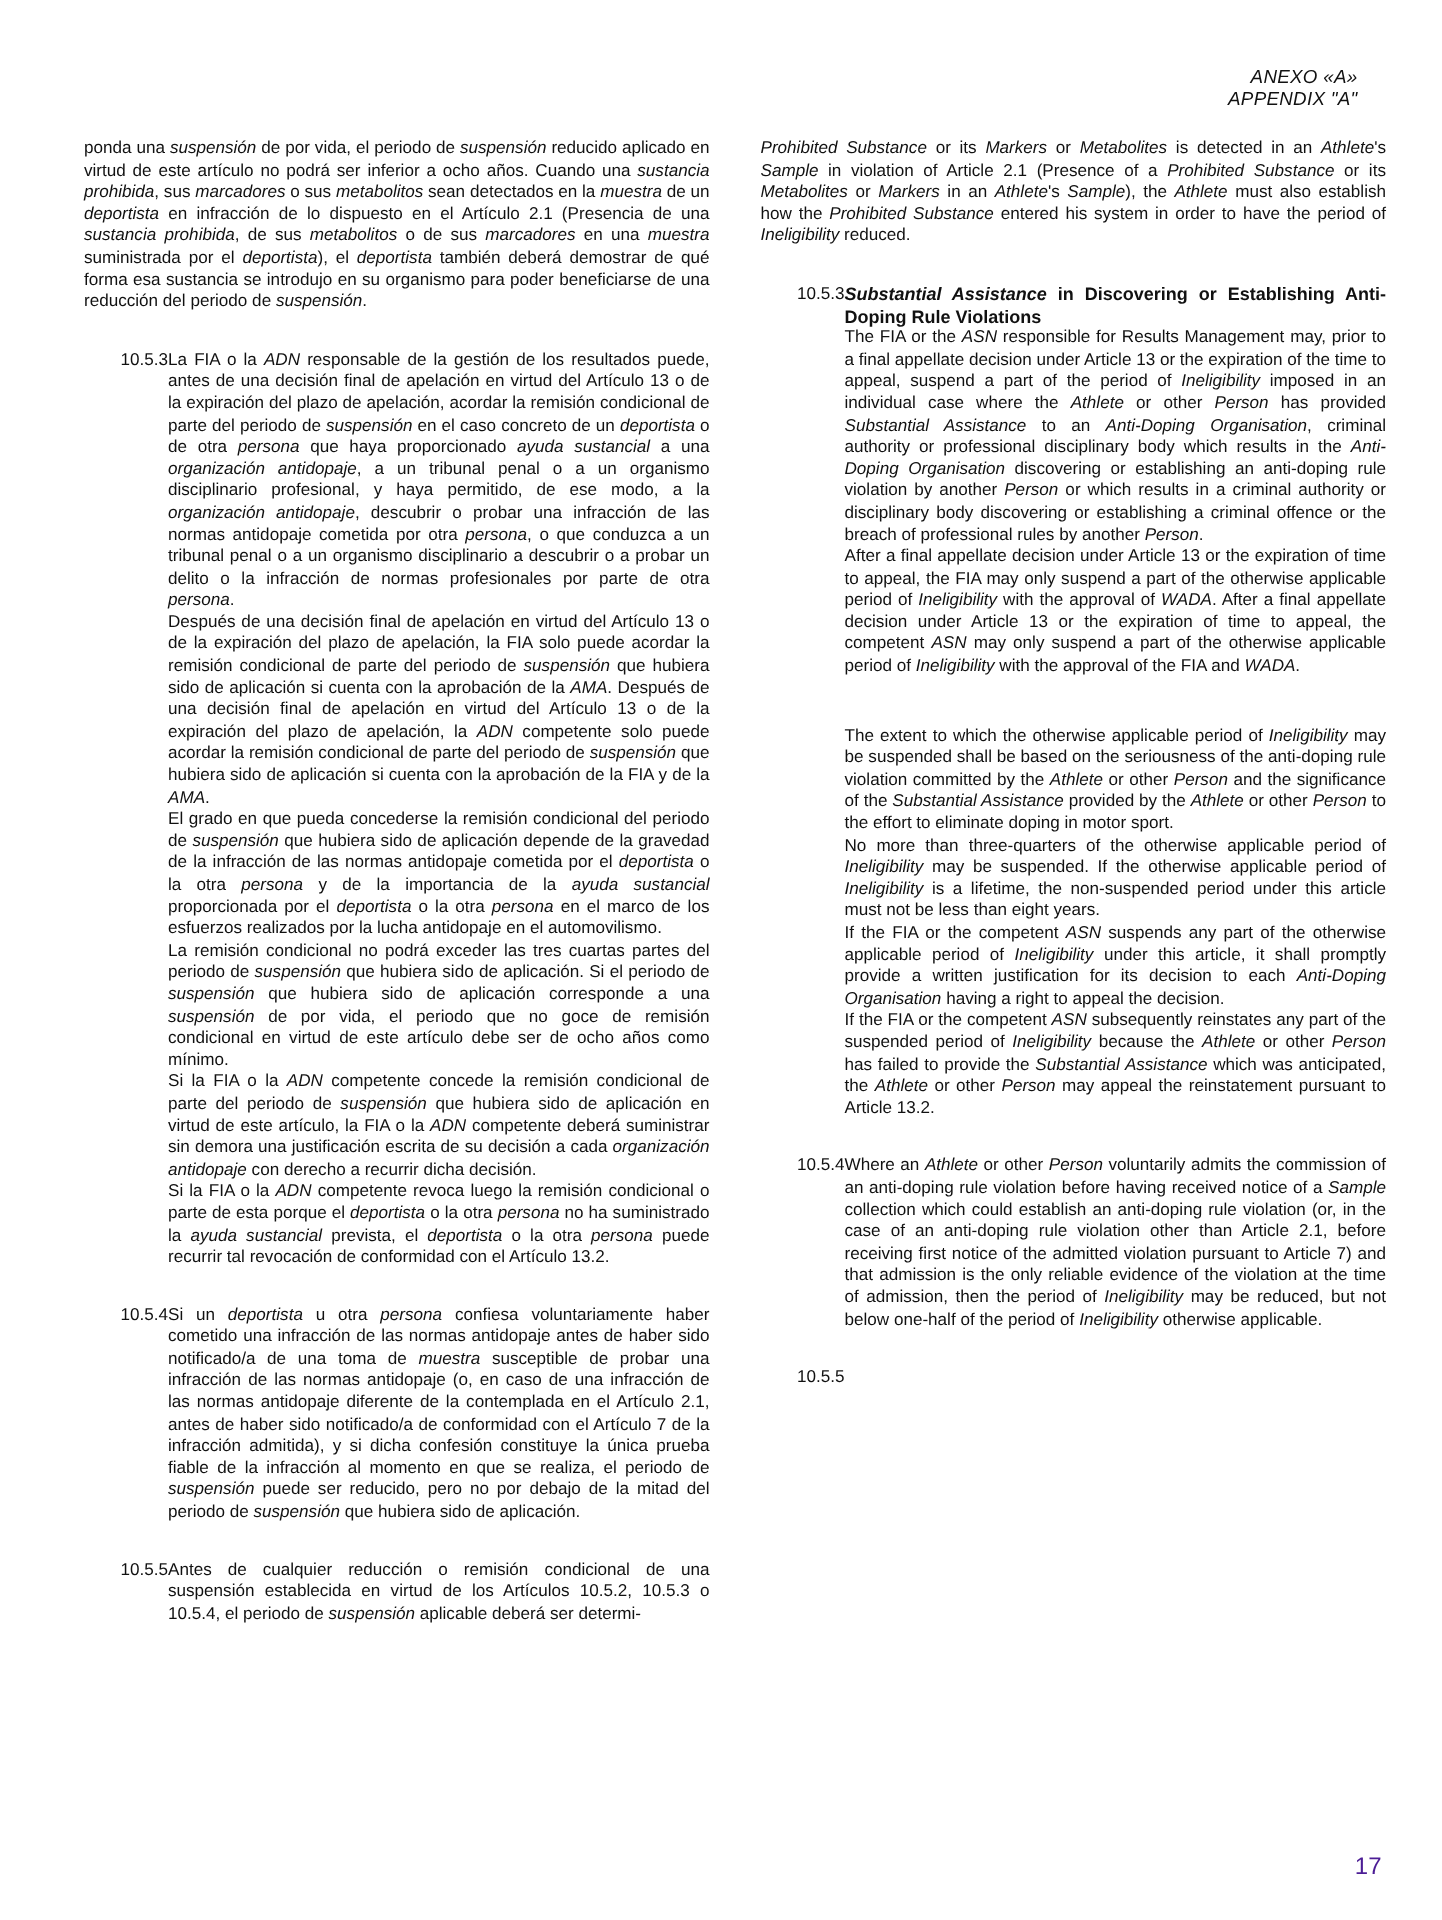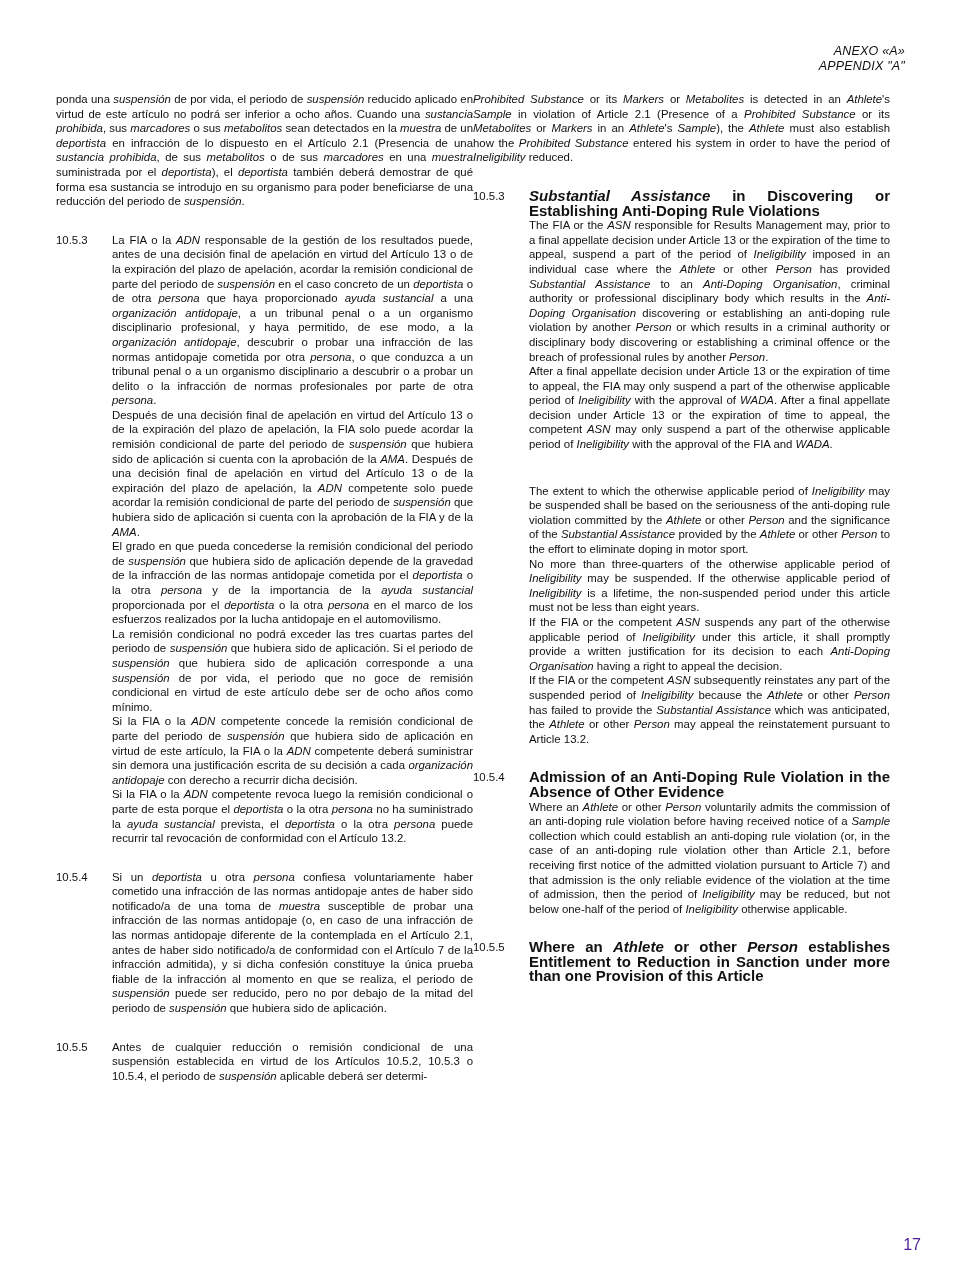--- a/index.html
+++ b/index.html
@@ -35,20 +35,21 @@
   }
   .doc-header div { white-space: pre; }
 
   
   .columns {
     position: absolute;
     top: 92px;
     left: 56px;
     right: 56px;
     display: flex;
+    gap: 34px;
     align-items: flex-start;
   }
   .col {
     width: 417px;
     flex: 0 0 417px;
   }
 
   
   .block { margin-bottom: 0; }
   .block.spaced { margin-top: 24px; }
@@ -57,29 +58,30 @@
     display: flex;
     align-items: flex-start;
   }
   .sec-num {
     flex: 0 0 56px;
     font-size: 11.4px;
     line-height: 14.6px;
     font-weight: 400;
     color: #111;
     white-space: nowrap;
+    text-align: right;
   }
   .sec-body {
     flex: 1 1 auto;
     min-width: 0;
   }
 
   .heading {
     font-weight: bold;
-    font-size: 15px;
+    font-size: 12px;
     line-height: 14.6px;
     text-align: justify;
     text-justify: inter-word;
     color: #111;
     margin: 0 0 0 0;
   }
 
   p.para {
     margin: 0;
     font-size: 11.4px;
@@ -169,30 +171,28 @@
               <p class="para">No more than three-quarters of the otherwise applicable period of <i>Ineligibility</i> may be suspended. If the otherwise applicable period of <i>Ineligibility</i> is a lifetime, the non-suspended period under this article must not be less than eight years.</p>
               <p class="para">If the FIA or the competent <i>ASN</i> suspends any part of the otherwise applicable period of <i>Ineligibility</i> under this article, it shall promptly provide a written justification for its decision to each <i>Anti-Doping Organisation</i> having a right to appeal the decision.</p>
               <p class="para">If the FIA or the competent <i>ASN</i> subsequently reinstates any part of the suspended period of <i>Ineligibility</i> because the <i>Athlete</i> or other <i>Person</i> has failed to provide the <i>Substantial Assistance</i> which was anticipated, the <i>Athlete</i> or other <i>Person</i> may appeal the reinstatement pursuant to Article 13.2.</p>
             </div>
           </div>
         </div>
         <div class="block spaced">
           <div class="sec">
             <div class="sec-num">10.5.4</div>
             <div class="sec-body">
-              <div class="heading">Admission of an Anti-Doping Rule Violation in the Absence of Other Evidence</div>
               <p class="para">Where an <i>Athlete</i> or other <i>Person</i> voluntarily admits the commission of an anti-doping rule violation before having received notice of a <i>Sample</i> collection which could establish an anti-doping rule violation (or, in the case of an anti-doping rule violation other than Article 2.1, before receiving first notice of the admitted violation pursuant to Article 7) and that admission is the only reliable evidence of the violation at the time of admission, then the period of <i>Ineligibility</i> may be reduced, but not below one-half of the period of <i>Ineligibility</i> otherwise applicable.</p>
             </div>
           </div>
         </div>
         <div class="block spaced">
           <div class="sec">
             <div class="sec-num">10.5.5</div>
             <div class="sec-body">
-              <div class="heading">Where an <i>Athlete</i> or other <i>Person</i> establishes Entitlement to Reduction in Sanction under more than one Provision of this Article</div>
             </div>
           </div>
         </div>
       </div>
 
   </div>
 
   <div class="folio">17</div>
 
 </div>

